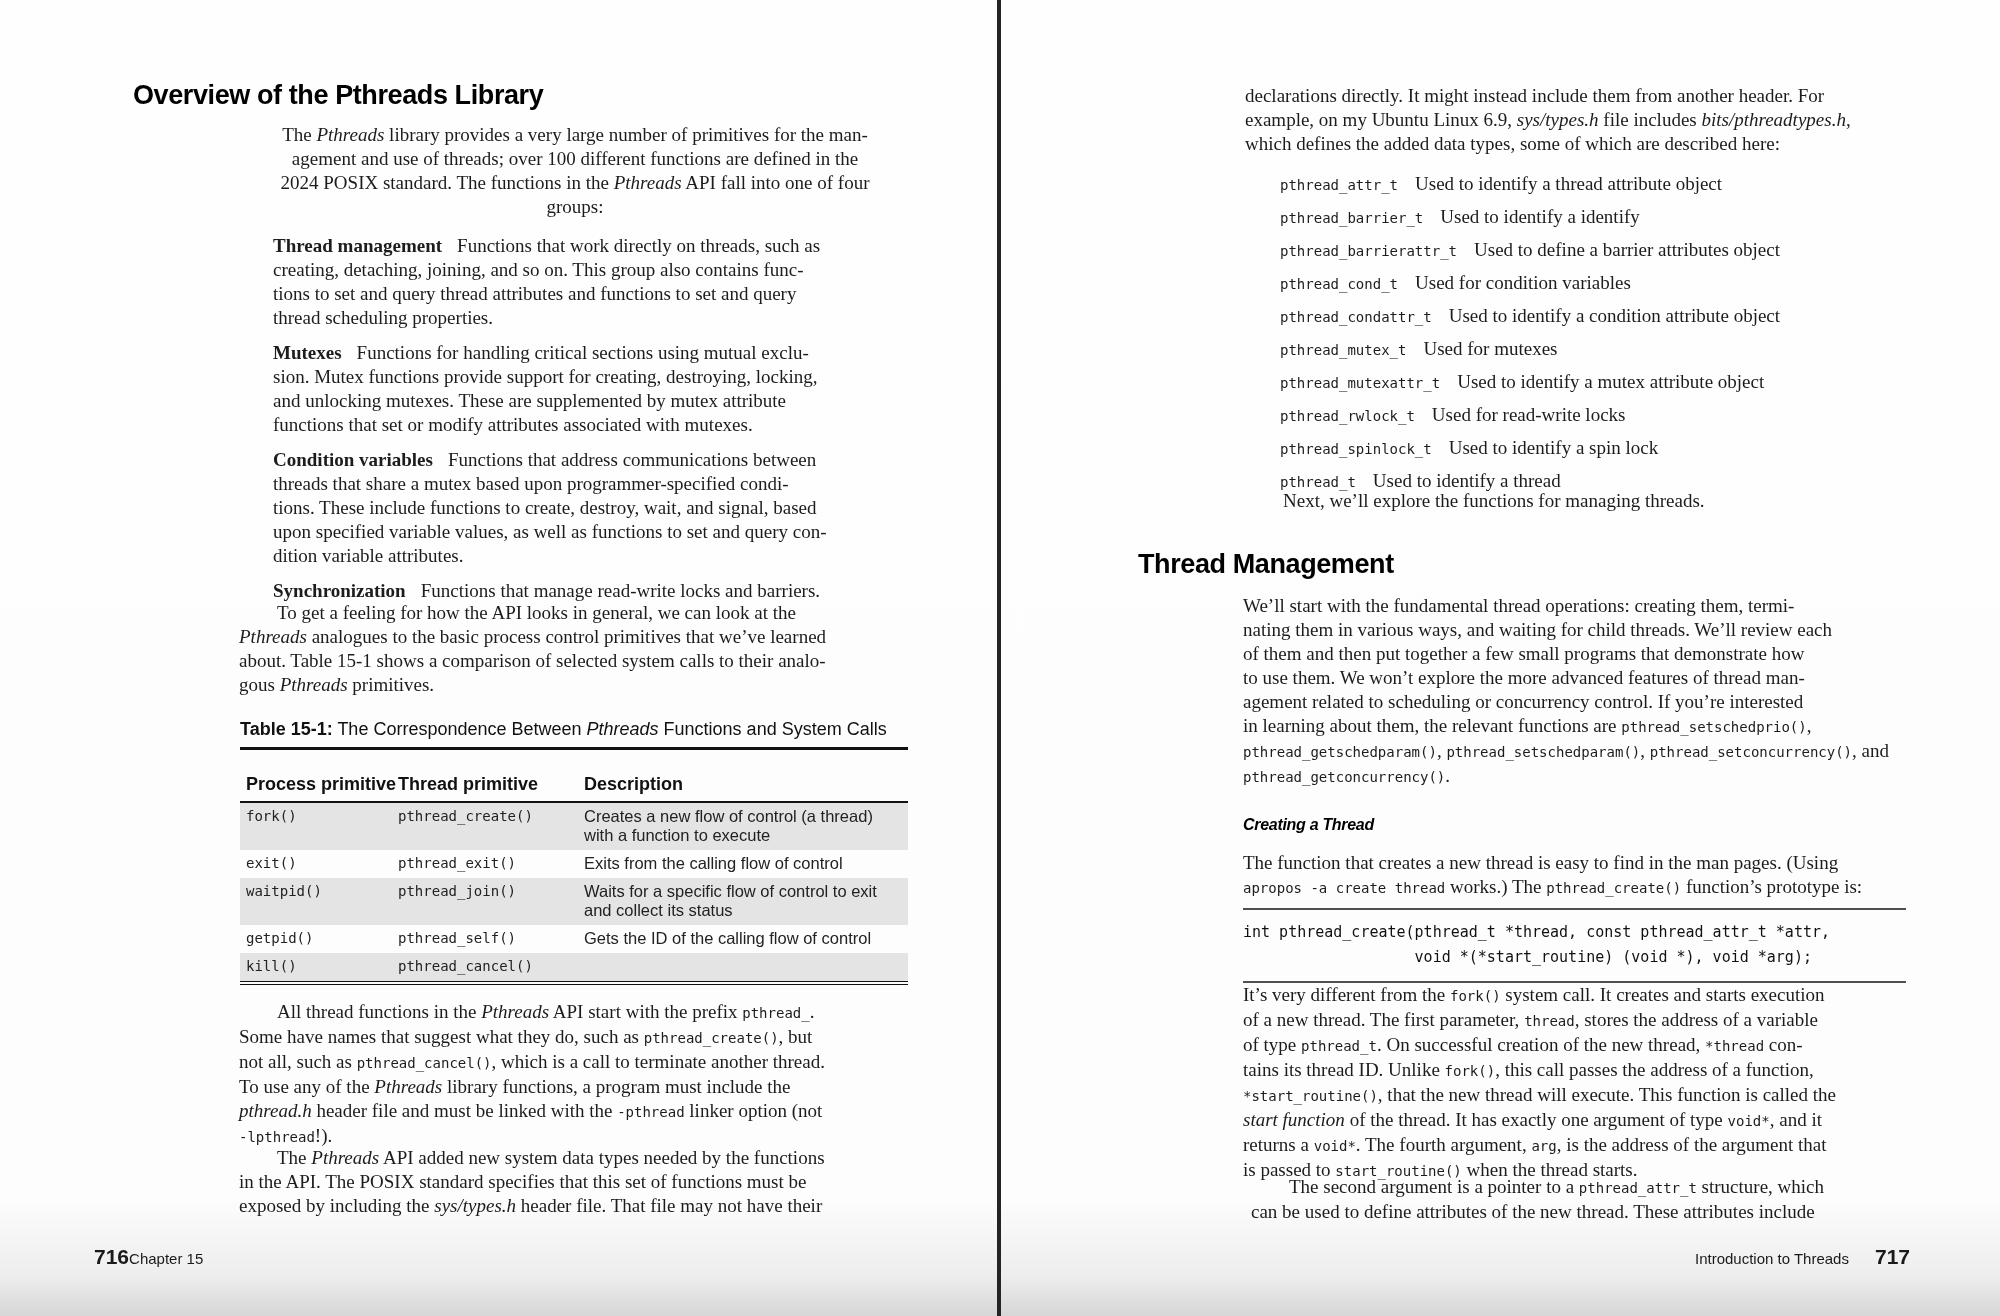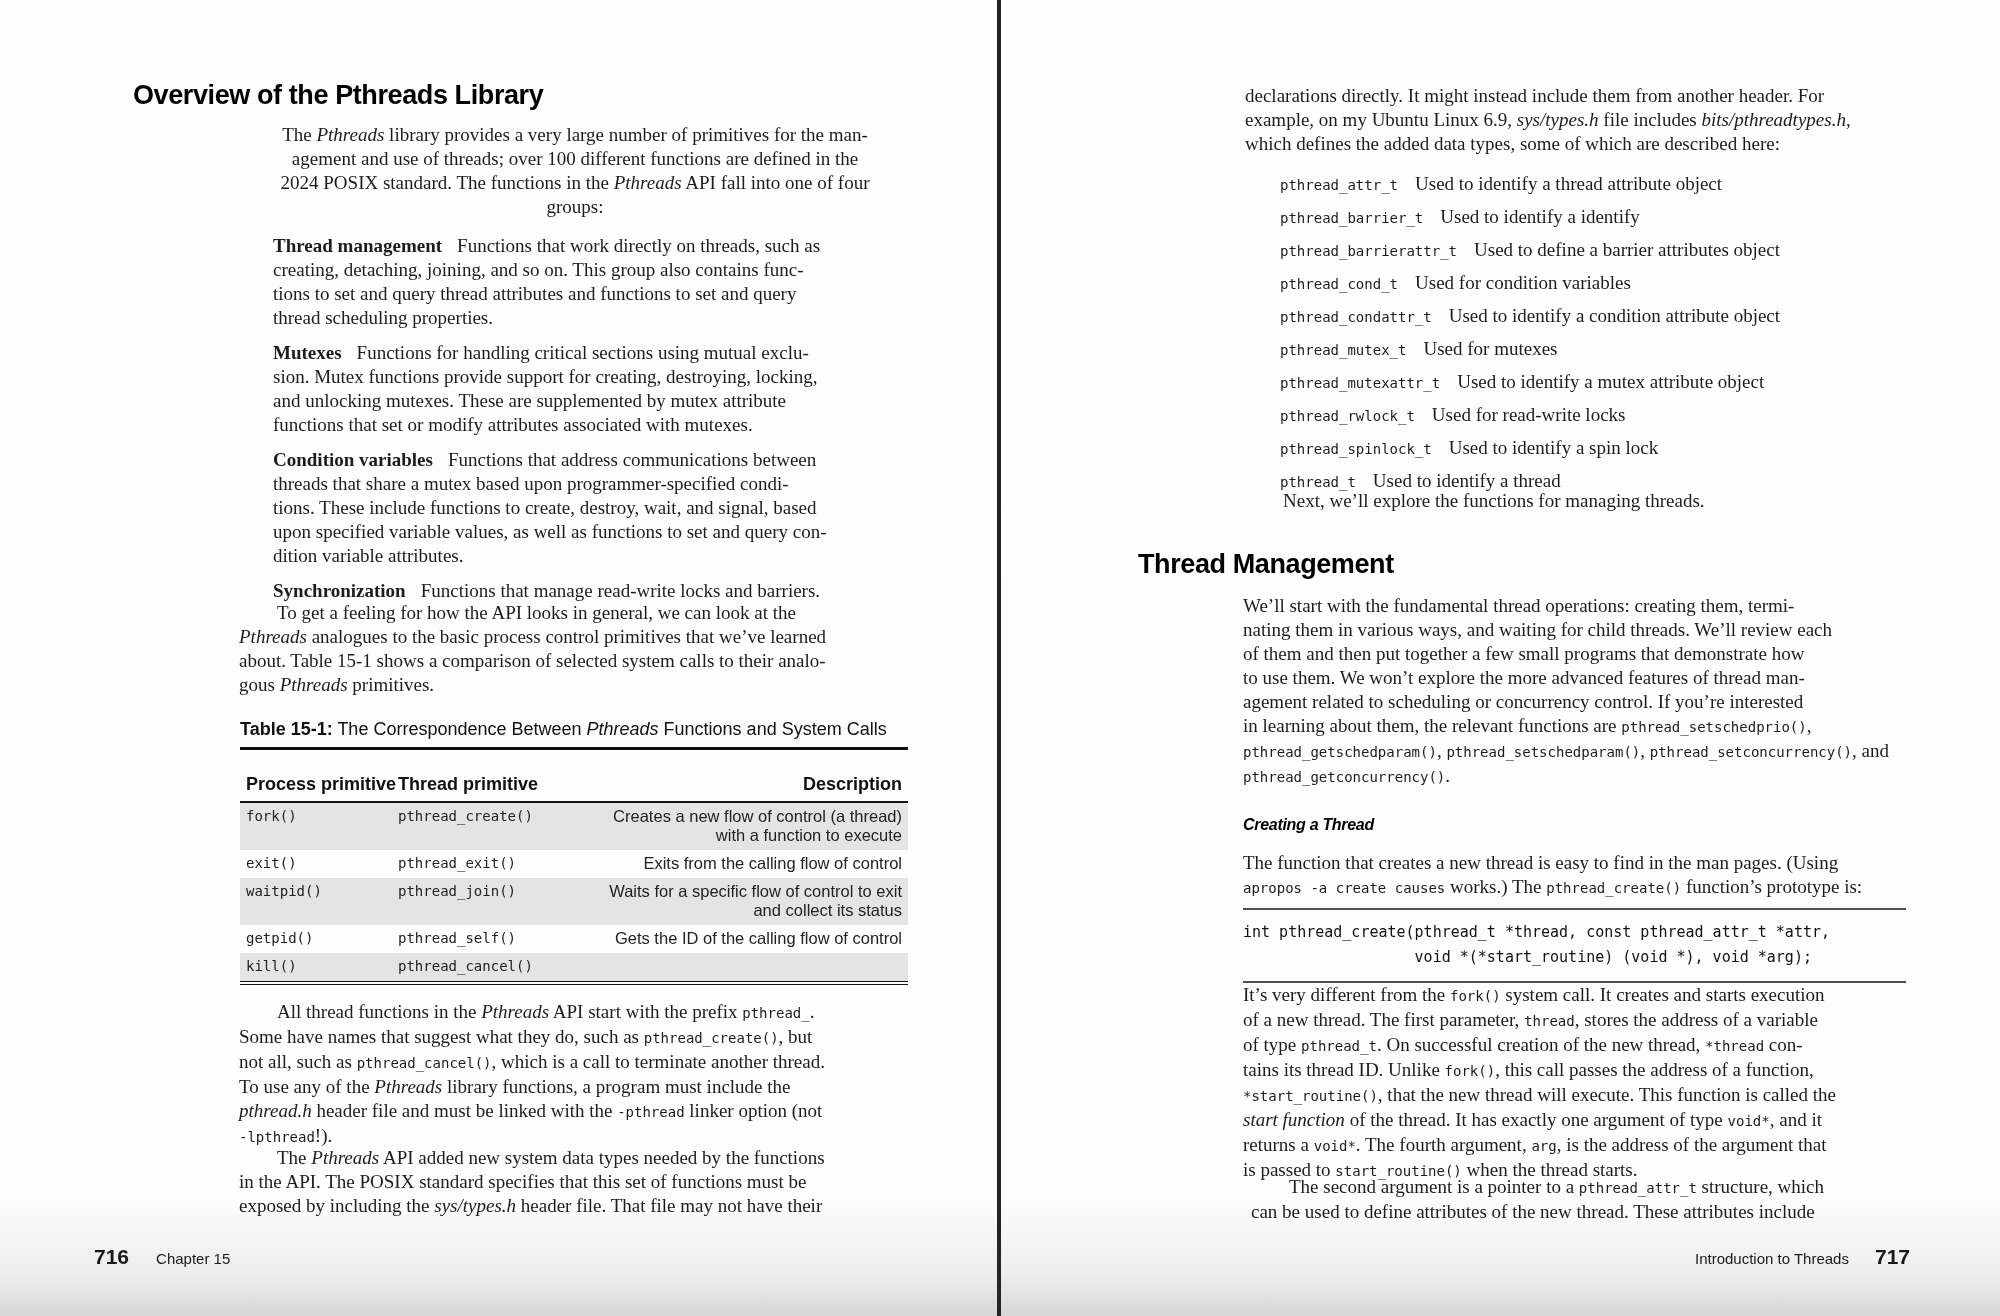--- a/index.html
+++ b/index.html
@@ -32,34 +32,34 @@
 
   .caption { font-family:"Liberation Sans",sans-serif; font-size:18px; color:#111; }
 
   .ptable { font-family:"Liberation Sans",sans-serif; width:668px; border-top:3px solid #111; }
   .thead { display:flex; font-weight:bold; font-size:18px; padding:24px 6px 6px 6px; border-bottom:2px solid #111; color:#111; }
   .tbody { border-bottom:4px double #111; }
   .trow { display:flex; padding:4px 6px 5px 6px; font-size:16.5px; line-height:19px; color:#222; }
   .tbody .trow:nth-child(odd) { background:#e4e4e4; }
   .tc1 { width:152px; flex:0 0 auto; }
   .tc2 { width:186px; flex:0 0 auto; }
-  .tc3 { flex:1 1 auto;text-align:right; }
+  .tc3 { flex:1 1 auto; }
   .cell-mono { font-family:"DejaVu Sans Mono",monospace; font-size:14px; }
 
   .dtype { line-height:24px; margin-bottom:8px; white-space:nowrap; }
   .dtype-name { font-family:"DejaVu Sans Mono",monospace; font-size:14px; margin-right:17px; }
   .dtype-desc { font-size:19px; }
 
   .code-block { width:663px; border-top:2px solid #4f4f4f; border-bottom:2px solid #4f4f4f; padding:10px 0 11px 0; }
   .code-block pre { margin:0; font-family:"DejaVu Sans Mono",monospace; font-size:15px; line-height:25px; white-space:pre; color:#111; }
 
   .footer { font-family:"Liberation Sans",sans-serif; display:flex; align-items:baseline; color:#1a1a1a; }
   .footer-num { font-weight:bold; font-size:21px; }
   .footer-label { font-size:15px; }
-  .footer-left { gap:27px; }
+  .footer-left { }
   .footer-right { justify-content:flex-end; gap:26px; }
 </style>
 </head>
 <body>
 
 <div class="canvas">
 
   <div class="abs page-heading" style="left:133px; top:80px;">Overview of the Pthreads Library</div>
 
   <div class="abs serif" style="left:239px; top:123px; width:672px;text-align:center;">The <span class="seg-i">Pthreads</span> library provides a very large number of primitives for the man-<br>agement and use of threads; over 100 different functions are defined in the<br>2024 POSIX standard. The functions in the <span class="seg-i">Pthreads</span> API fall into one of four<br>groups:</div>
@@ -186,21 +186,21 @@
   </div>
 
   <div class="abs serif indent" style="left:1245px; top:489px; width:664px;">Next, we’ll explore the functions for managing threads.</div>
 
   <div class="abs page-heading" style="left:1138px; top:549px;">Thread Management</div>
 
   <div class="abs serif" style="left:1243px; top:594px; width:664px;">We’ll start with the fundamental thread operations: creating them, termi-<br>nating them in various ways, and waiting for child threads. We’ll review each<br>of them and then put together a few small programs that demonstrate how<br>to use them. We won’t explore the more advanced features of thread man-<br>agement related to scheduling or concurrency control. If you’re interested<br>in learning about them, the relevant functions are <span class="seg-c">pthread_setschedprio()</span>,<br><span class="seg-c">pthread_getschedparam()</span>, <span class="seg-c">pthread_setschedparam()</span>, <span class="seg-c">pthread_setconcurrency()</span>, and<br><span class="seg-c">pthread_getconcurrency()</span>.</div>
 
   <div class="abs sub-heading" style="left:1243px; top:816px;">Creating a Thread</div>
 
-  <div class="abs serif" style="left:1243px; top:851px; width:680px;">The function that creates a new thread is easy to find in the man pages. (Using<br><span class="seg-c">apropos -a create causes</span> works.) The <span class="seg-c">pthread_create()</span> function’s prototype is:</div>
+  <div class="abs serif" style="left:1243px; top:851px; width:680px;">The function that creates a new thread is easy to find in the man pages. (Using<br><span class="seg-c">apropos -a create thread</span> works.) The <span class="seg-c">pthread_create()</span> function’s prototype is:</div>
 
   <div class="abs code-block" style="left:1243px; top:908px;">
     <pre>int pthread_create(pthread_t *thread, const pthread_attr_t *attr,
                    void *(*start_routine) (void *), void *arg);</pre>
   </div>
 
   <div class="abs serif" style="left:1243px; top:983px; width:668px;">It’s very different from the <span class="seg-c">fork()</span> system call. It creates and starts execution<br>of a new thread. The first parameter, <span class="seg-c">thread</span>, stores the address of a variable<br>of type <span class="seg-c">pthread_t</span>. On successful creation of the new thread, <span class="seg-c">*thread</span> con-<br>tains its thread ID. Unlike <span class="seg-c">fork()</span>, this call passes the address of a function,<br><span class="seg-c">*start_routine()</span>, that the new thread will execute. This function is called the<br><span class="seg-i">start function</span> of the thread. It has exactly one argument of type <span class="seg-c">void*</span>, and it<br>returns a <span class="seg-c">void*</span>. The fourth argument, <span class="seg-c">arg</span>, is the address of the argument that<br>is passed to <span class="seg-c">start_routine()</span> when the thread starts.</div>
 
   <div class="abs serif indent" style="left:1251px; top:1175px; width:664px;">The second argument is a pointer to a <span class="seg-c">pthread_attr_t</span> structure, which<br>can be used to define attributes of the new thread. These attributes include</div>
 

